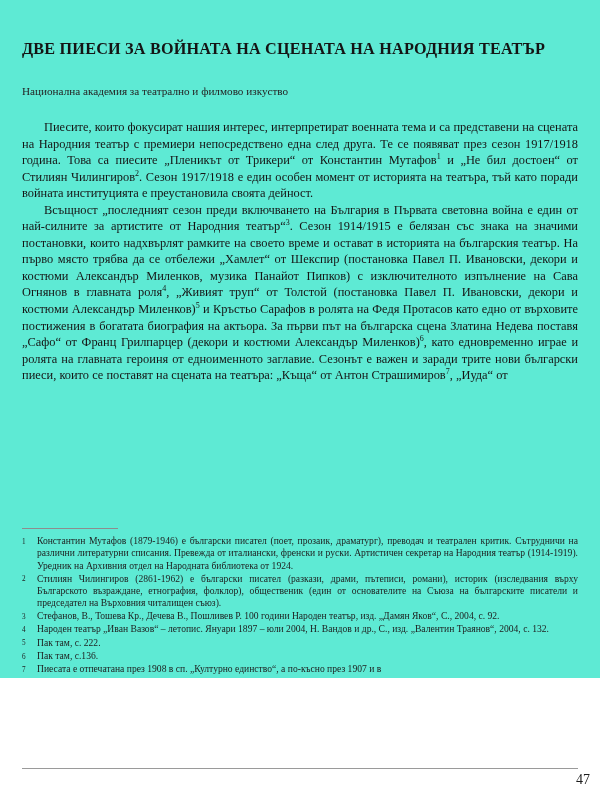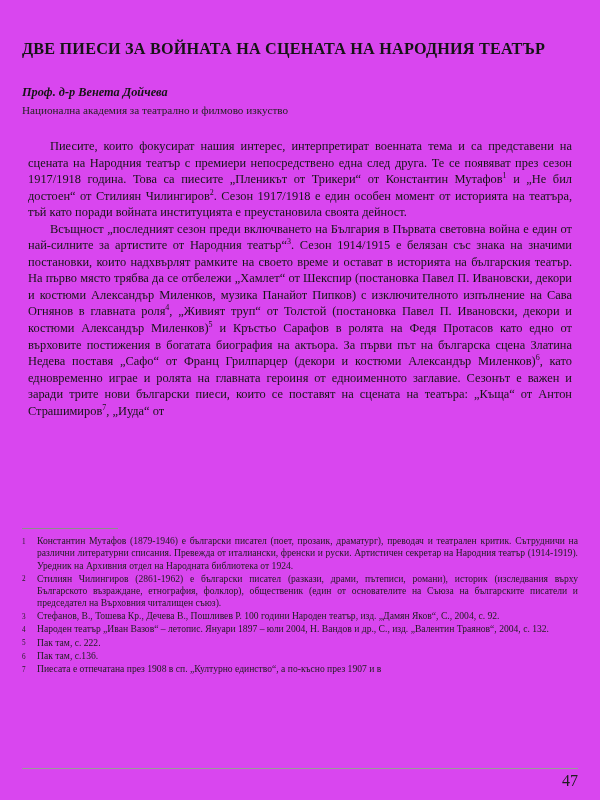--- a/index.html
+++ b/index.html
@@ -10,24 +10,24 @@
     width: 600px;
     height: 800px;
     background: #ffffff;
     font-family: "Liberation Serif", "DejaVu Serif", serif;
     color: #1a1a1a;
     overflow: hidden;
   }
   .page {
     position: relative;
     width: 600px;
-    height: 800px;
+    height: 678px;
     box-sizing: border-box;
     padding: 40px 22px 0 22px;
-    background: #d946ef;
+    background: #5eead4;
   }
   
   .article-title {
     font-family: "Liberation Serif", "DejaVu Serif", serif;
     font-size: 16.2px;
     font-weight: bold;
     letter-spacing: 0.2px;
     text-transform: uppercase;
     color: #141414;
     margin: 0 0 26px 0;
@@ -49,21 +49,21 @@
     color: #242424;
     margin: 0;
   }
   
   .body-text {
     font-size: 12.4px;
     line-height: 16.55px;
     text-align: justify;
     text-justify: inter-word;
     color: #151515;
-    margin: 6px;
+    margin: 0;
   }
   .body-text p {
     margin: 0;
     text-indent: 22px;
   }
   sup.fn {
     font-size: 8px;
     vertical-align: super;
     line-height: 0;
   }
@@ -106,35 +106,34 @@
   .footer-rule {
     position: absolute;
     left: 22px;
     top: 768px;
     width: 556px;
     height: 1px;
     background: #9a9a9a;
   }
   .page-number {
     position: absolute;
-    right: 22px;
+    right: 10px;
     top: 772px;
-    font-size: 16px;
+    font-size: 14px;
     color: #1d1d1d;
   }
 </style>
 </head>
 <body>
 
 <div class="page">
 
   <h1 class="article-title">ДВЕ ПИЕСИ ЗА ВОЙНАТА НА СЦЕНАТА НА НАРОДНИЯ ТЕАТЪР</h1>
 
   <div class="author-block">
-    <div class="author-name">Проф. д-р Венета Дойчева</div>
     <div class="author-affiliation">Национална академия за театрално и филмово изкуство</div>
   </div>
 
   <div class="body-text">
     <p><span>Пиесите, които фокусират нашия интерес, интерпретират военната тема и са представени на сцената на Народния театър с премиери непосредствено една след друга. Те се появяват през сезон 1917/1918 година. Това са пиесите „Пленикът от Трикери“ от Константин Мутафов</span><sup class="fn">1</sup><span> и „Не бил достоен“ от Стилиян Чилингиров</span><sup class="fn">2</sup><span>. Сезон 1917/1918 е един особен момент от историята на театъра, тъй като поради войната институцията е преустановила своята дейност.</span></p>
     <p><span>Всъщност „последният сезон преди включването на България в Първата световна война е един от най-силните за артистите от Народния театър“</span><sup class="fn">3</sup><span>. Сезон 1914/1915 е белязан със знака на значими постановки, които надхвърлят рамките на своето време и остават в историята на българския театър. На първо място трябва да се отбележи „Хамлет“ от Шекспир (постановка Павел П. Ивановски, декори и костюми Александър Миленков, музика Панайот Пипков) с изключителното изпълнение на Сава Огнянов в главната роля</span><sup class="fn">4</sup><span>, „Живият труп“ от Толстой (постановка Павел П. Ивановски, декори и костюми Александър Миленков)</span><sup class="fn">5</sup><span> и Кръстьо Сарафов в ролята на Федя Протасов като едно от върховите постижения в богатата биография на актьора. За първи път на българска сцена Златина Недева поставя „Сафо“ от Франц Грилпарцер (декори и костюми Александър Миленков)</span><sup class="fn">6</sup><span>, като едновременно играе и ролята на главната героиня от едноименното заглавие. Сезонът е важен и заради трите нови български пиеси, които се поставят на сцената на театъра: „Къща“ от Антон Страшимиров</span><sup class="fn">7</sup><span>, „Иуда“ от</span></p>
   </div>
 
   <div class="fn-rule"></div>
 

